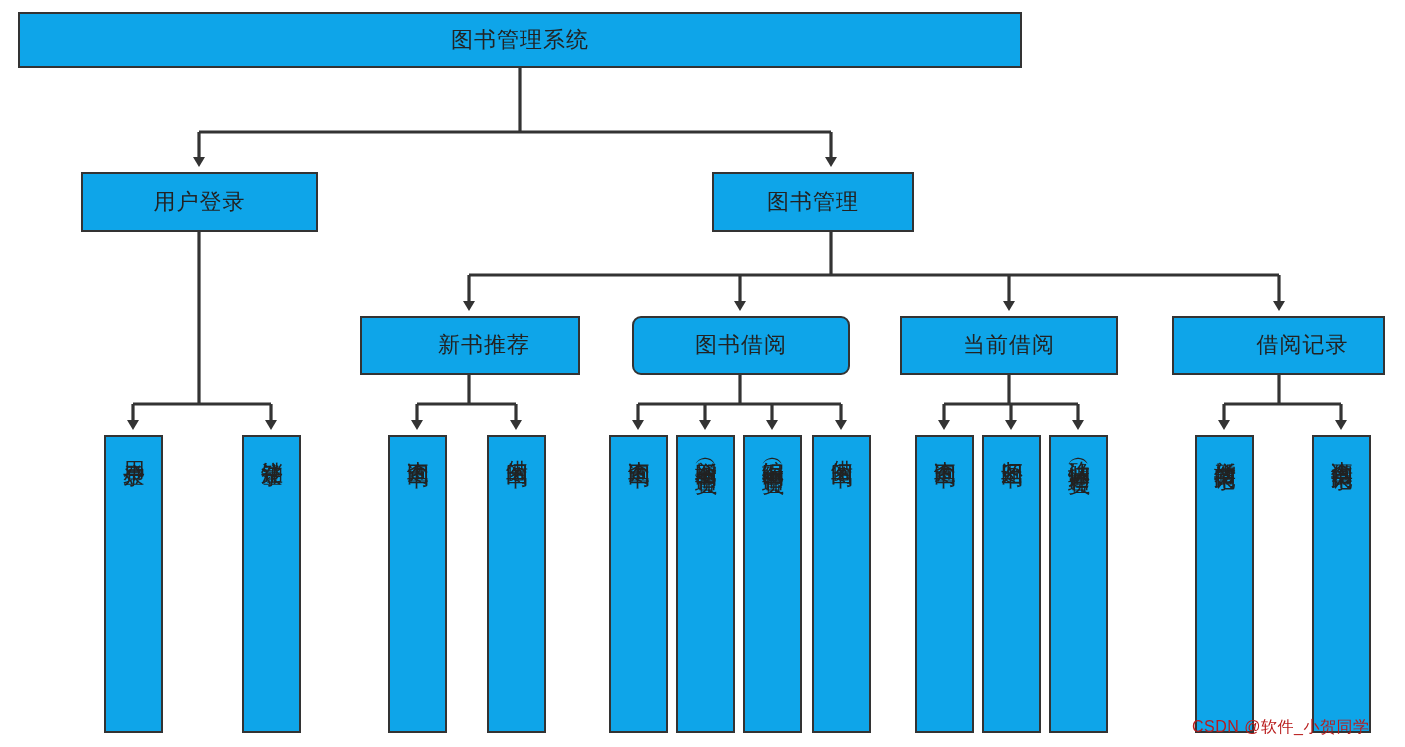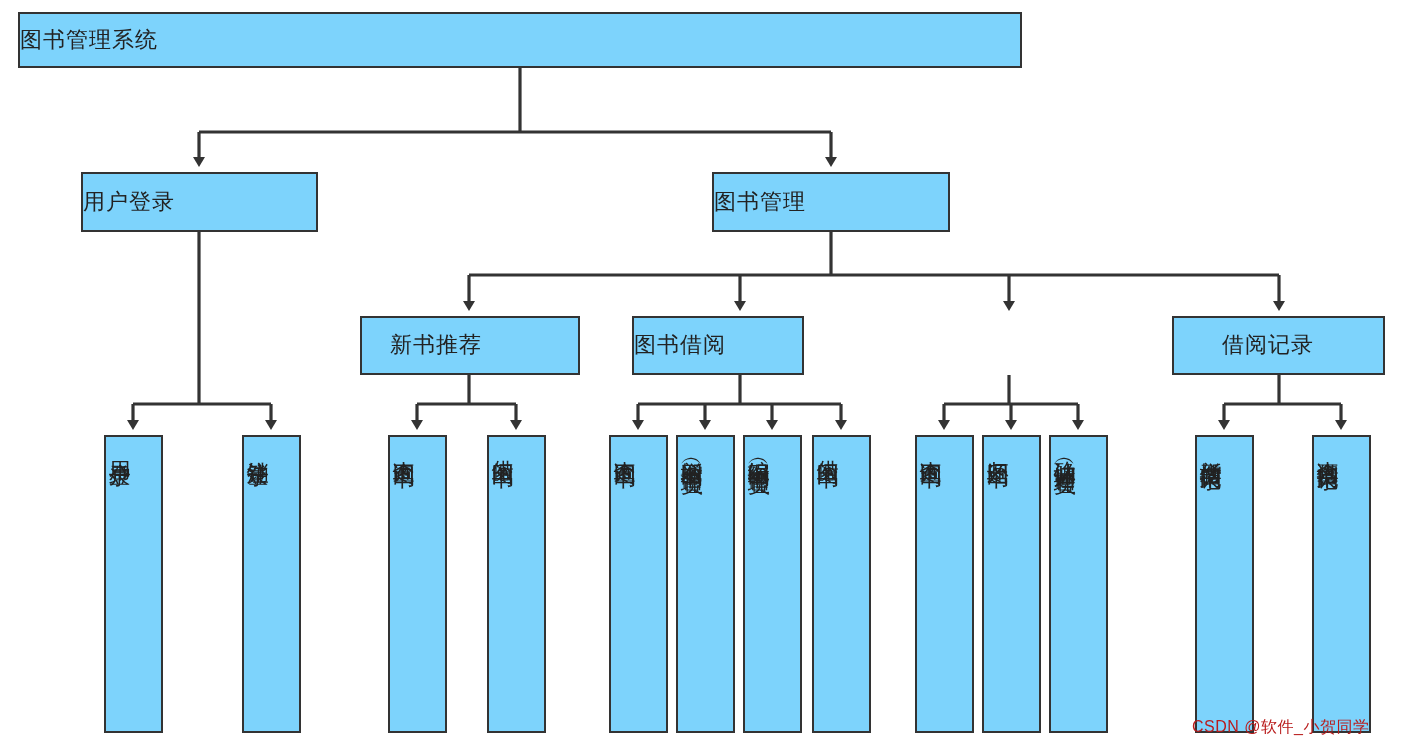--- a/index.html
+++ b/index.html
@@ -21,24 +21,24 @@
     position: absolute;
     left: 0;
     top: 0;
     width: 1405px;
     height: 747px;
   }
   .node {
     position: absolute;
     box-sizing: border-box;
     border: 2.5px solid #333333;
-    background: #7dd3fc;
+    background: #0ea5e9;
     display: flex;
     align-items: center;
-    justify-content: flex-start;
+    justify-content: center;
     color: #222222;
   }
   .node-h .label {
     font-size: 22px;
     line-height: 1.1;
     letter-spacing: 1px;
     white-space: nowrap;
   }
   .node-v {
     align-items: flex-start;
@@ -115,29 +115,32 @@
     </g>
   </svg>
 
   <div class="node node-h" style="left:18px; top:12px; width:1004px; height:56px;">
     <span class="label">图书管理系统</span>
   </div>
 
   <div class="node node-h" style="left:81px; top:172px; width:237px; height:60px;">
     <span class="label">用户登录</span>
   </div>
-  <div class="node node-h" style="left:712px; top:172px; width:238px; height:60px;">
+  <div class="node node-h" style="left:712px; top:172px; width:202px; height:60px;">
     <span class="label">图书管理</span>
   </div>
 
   <div class="node node-h" style="left:360px; top:316px; width:220px; height:59px;padding-left:28px;">
     <span class="label">新书推荐</span>
   </div>
-  <div class="node node-h" style="left:632px; top:316px; width:172px; height:59px;">
+  <div class="node node-h" style="left:632px; top:316px; width:218px; height:59px;border-radius:9px;">
     <span class="label">图书借阅</span>
+  </div>
+  <div class="node node-h" style="left:900px; top:316px; width:218px; height:59px;">
+    <span class="label">当前借阅</span>
   </div>
   <div class="node node-h" style="left:1172px; top:316px; width:213px; height:59px;padding-left:48px;">
     <span class="label">借阅记录</span>
   </div>
 
   <div class="node node-v" style="left:104px; top:435px; width:59px; height:298px;">
     <span class="label">用户登录</span>
   </div>
   <div class="node node-v" style="left:242px; top:435px; width:59px; height:298px;">
     <span class="label">注销登录</span>

